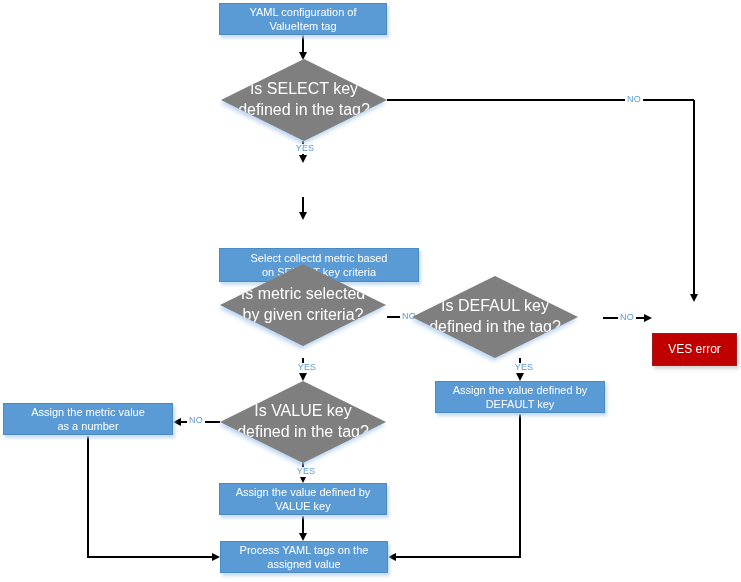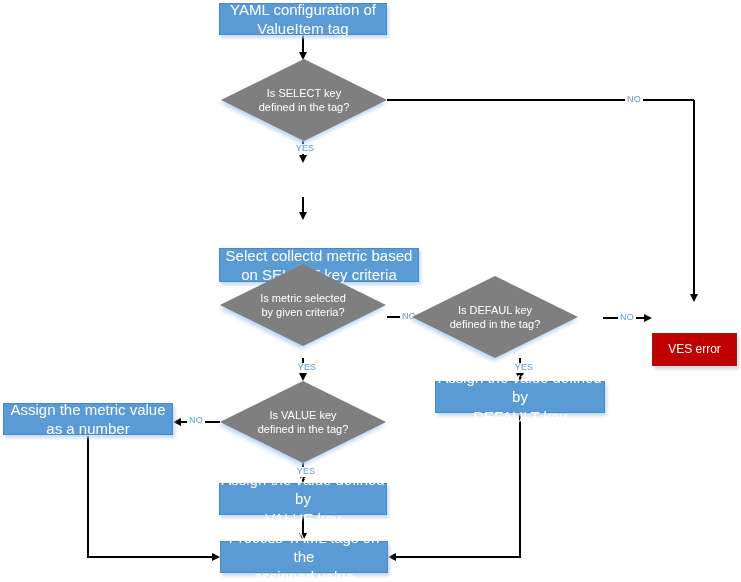--- a/index.html
+++ b/index.html
@@ -8,39 +8,39 @@
     position:relative; width:741px; height:582px; background:#ffffff;
     overflow:hidden;
   }
   .node {
     position:absolute; display:flex; align-items:center; justify-content:center;
     text-align:center; color:#ffffff; white-space:pre-line; box-sizing:border-box;
   }
   .process {
     background:var(--process-fill,#5B9BD5);
     border:1px solid var(--process-border,#4A89C4);
-    font-size:15px; line-height:1.3;
+    font-size:11px; line-height:1.3;
     box-shadow:2px 3px 3px rgba(189,214,238,0.85);
   }
   .error {
     background:var(--error-fill,#C00000);
     border:1px solid var(--error-border,#9B1C1C);
     font-size:12px; line-height:1.2;
     box-shadow:2px 3px 3px rgba(205,205,205,0.8);
   }
   .decision-wrap {
     position:absolute;
     filter:drop-shadow(-1px 3px 2px rgba(174,205,240,0.85));
   }
   .decision {
     width:100%; height:100%;
     background:var(--decision-fill,#7F7F7F);
     clip-path:polygon(50% 0, 100% 50%, 50% 100%, 0 50%);
     display:flex; align-items:center; justify-content:center;
-    text-align:center; color:#ffffff; font-size:11px; line-height:1.3;
+    text-align:center; color:#ffffff; font-size:16px; line-height:1.3;
     white-space:pre-line;
   }
   .lh { position:absolute; height:1.3px; background:var(--connector,#000); }
   .lv { position:absolute; width:1.3px;  background:var(--connector,#000); }
   .arr { position:absolute; width:0; height:0; }
   .a-down  { border-left:4.5px solid transparent; border-right:4.5px solid transparent; border-top:8px solid var(--connector,#000); }
   .a-right { border-top:4.5px solid transparent; border-bottom:4.5px solid transparent; border-left:8px solid var(--connector,#000); }
   .a-left  { border-top:4.5px solid transparent; border-bottom:4.5px solid transparent; border-right:8px solid var(--connector,#000); }
   .lbl {
     position:absolute; transform:translate(-50%,-50%);

